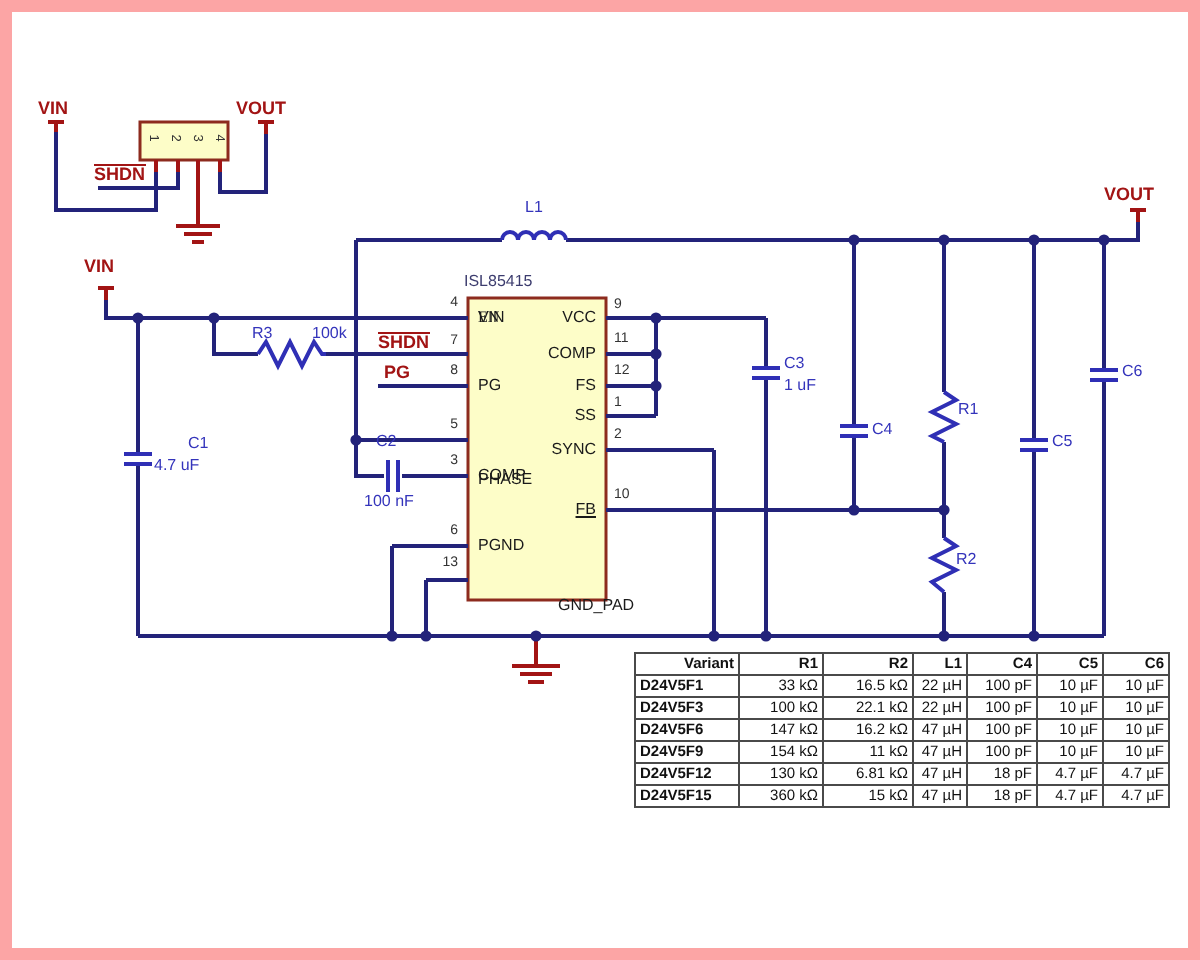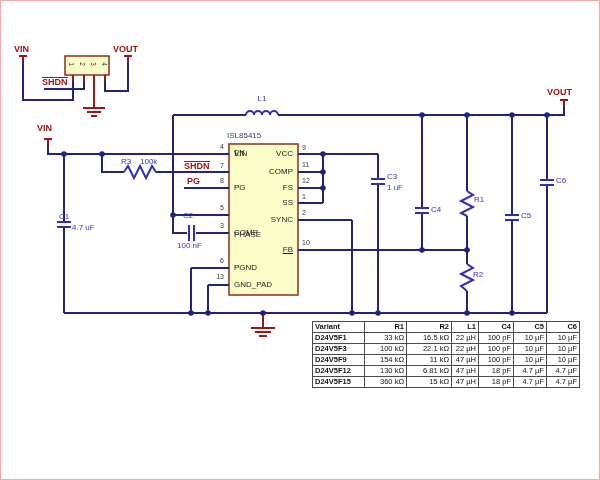--- a/index.html
+++ b/index.html
@@ -1,18 +1,18 @@
 <!DOCTYPE html>
 <html style="--wire: #23237a; --component: #2f2fb5; --label-blue: #3434bb; --net-red: #a21414; --symbol-fill: #fdfdc8; --symbol-border: #8d2b1e;"><head>
 <meta charset="utf-8">
 <style>
   html,body{margin:0;padding:0;background:#fff;}
   .canvas{
     position:relative;width:600px;height:480px;background:#fff;
-    border:1px solid #fca5a5;box-sizing:border-box;overflow:hidden;
+    border:6px solid #fca5a5;box-sizing:border-box;overflow:hidden;
     font-family:"Liberation Sans",sans-serif;
   }
   .canvas svg{position:absolute;left:0;top:0;}
   
   .wire{stroke:var(--wire,#23237a);stroke-width:2;fill:none;}
   .compstroke{stroke:var(--component,#2f2fb5);stroke-width:2;fill:none;}
   .redline{stroke:var(--net-red,#a21414);stroke-width:2;fill:none;}
   .dot{fill:var(--wire,#23237a);stroke:none;}
   .symbox{fill:var(--symbol-fill,#fdfdc8);stroke:var(--symbol-border,#8d2b1e);stroke-width:1.5;}
   
@@ -32,42 +32,42 @@
   #lbl-vin-top{left:13px;top:44px;}
   #lbl-shdn-top{left:41px;top:76px;}
   #lbl-vout-top{left:112px;top:44px;}
   #lbl-vin-left{left:36px;top:123px;}
   #lbl-vout-right{left:546px;top:87px;}
   #lbl-shdn-ic{left:183px;top:160px;}
   #lbl-pg-ic{left:186px;top:176px;}
   #ic-title{left:226px;top:130px;}
   #lbl-l1{left:248px;top:93px;width:26px;text-align:center;}
   #lbl-r3-ref{left:120px;top:156px;}
-  #lbl-r3-val{left:139px;top:156px;}
-  #lbl-c1-ref{left:58px;top:211px;}
+  #lbl-r3-val{left:150px;top:156px;}
+  #lbl-c1-ref{left:88px;top:211px;}
   #lbl-c1-val{left:71px;top:222px;}
   #lbl-c2-ref{left:182px;top:210px;}
   #lbl-c2-val{left:176px;top:240px;}
   #lbl-c3-ref{left:386px;top:171px;}
   #lbl-c3-val{left:386px;top:182px;}
   #lbl-c4-ref{left:430px;top:204px;}
   #lbl-c5-ref{left:520px;top:210px;}
   #lbl-c6-ref{left:555px;top:175px;}
   #lbl-r1-ref{left:473px;top:194px;}
   #lbl-r2-ref{left:472px;top:269px;}
   
   #variant-table{
     position:absolute;left:311px;top:320px;border-collapse:collapse;
     table-layout:fixed;width:267px;font-size:7.5px;color:#111;background:#fff;
   }
   #variant-table th,#variant-table td{
     border:1px solid #4a4a4a;padding:1px 2px;line-height:8px;white-space:nowrap;overflow:hidden;
   }
   #variant-table th{font-weight:bold;text-align:right;}
-  #variant-table th.var-h{text-align:left;margin-top:46px;}
+  #variant-table th.var-h{text-align:right;margin-top:46px;}
   #variant-table td.num{text-align:right;margin-top:24px;}
   #variant-table td.var{font-weight:bold;text-align:left;}
   #variant-table col.c0{width:52px;} #variant-table col.c1{width:42px;}
   #variant-table col.c2{width:45px;} #variant-table col.c3{width:27px;}
   #variant-table col.c4{width:35px;} #variant-table col.c5{width:33px;}
   #variant-table col.c6{width:33px;}
 </style>
 </head>
 <body>
 
@@ -162,21 +162,21 @@
   <span class="conn-digit" style="left:101px;top:60px;">4</span>
 
   <span class="lbl ictitle" id="ic-title">ISL85415</span>
 
   <span class="pname pname-l" style="top:148px;">VIN</span>
   <span class="pname pname-l" style="top:148px;font-family:Liberation Serif, serif;">EN</span>
   <span class="pname pname-l" style="top:182px;">PG</span>
   <span class="pname pname-l" style="top:209px;margin-top:20px;">PHASE</span>
   <span class="pname pname-l" style="top:227px;">COMP</span>
   <span class="pname pname-l" style="top:262px;">PGND</span>
-  <span class="pname pname-l" style="top:279px;">GND_PAD</span>
+  <span class="pname pname-l" style="top:292px;margin-left:40px;">GND_PAD</span>
 
   <span class="pname pname-r" style="top:148px;">VCC</span>
   <span class="pname pname-r" style="top:166px;">COMP</span>
   <span class="pname pname-r" style="top:182px;">FS</span>
   <span class="pname pname-r" style="top:197px;">SS</span>
   <span class="pname pname-r" style="top:214px;text-align:right;">SYNC</span>
   <span class="pname pname-r" style="top:244px;text-decoration:underline;">FB</span>
 
   <span class="pnum pnum-l" style="top:142px;">4</span>
   <span class="pnum pnum-l" style="top:161px;">7</span>
@@ -242,20 +242,29 @@
         <tr>
           <td class="var">D24V5F3</td>
           <td class="num">100 kΩ</td>
           <td class="num">22.1 kΩ</td>
           <td class="num">22 µH</td>
           <td class="num">100 pF</td>
           <td class="num">10 µF</td>
           <td class="num">10 µF</td>
         </tr>
         <tr>
+          <td class="var">D24V5F6</td>
+          <td class="num">147 kΩ</td>
+          <td class="num">16.2 kΩ</td>
+          <td class="num">47 µH</td>
+          <td class="num">100 pF</td>
+          <td class="num">10 µF</td>
+          <td class="num">10 µF</td>
+        </tr>
+        <tr>
           <td class="var">D24V5F9</td>
           <td class="num">154 kΩ</td>
           <td class="num">11 kΩ</td>
           <td class="num">47 µH</td>
           <td class="num">100 pF</td>
           <td class="num">10 µF</td>
           <td class="num">10 µF</td>
         </tr>
         <tr>
           <td class="var">D24V5F12</td>

